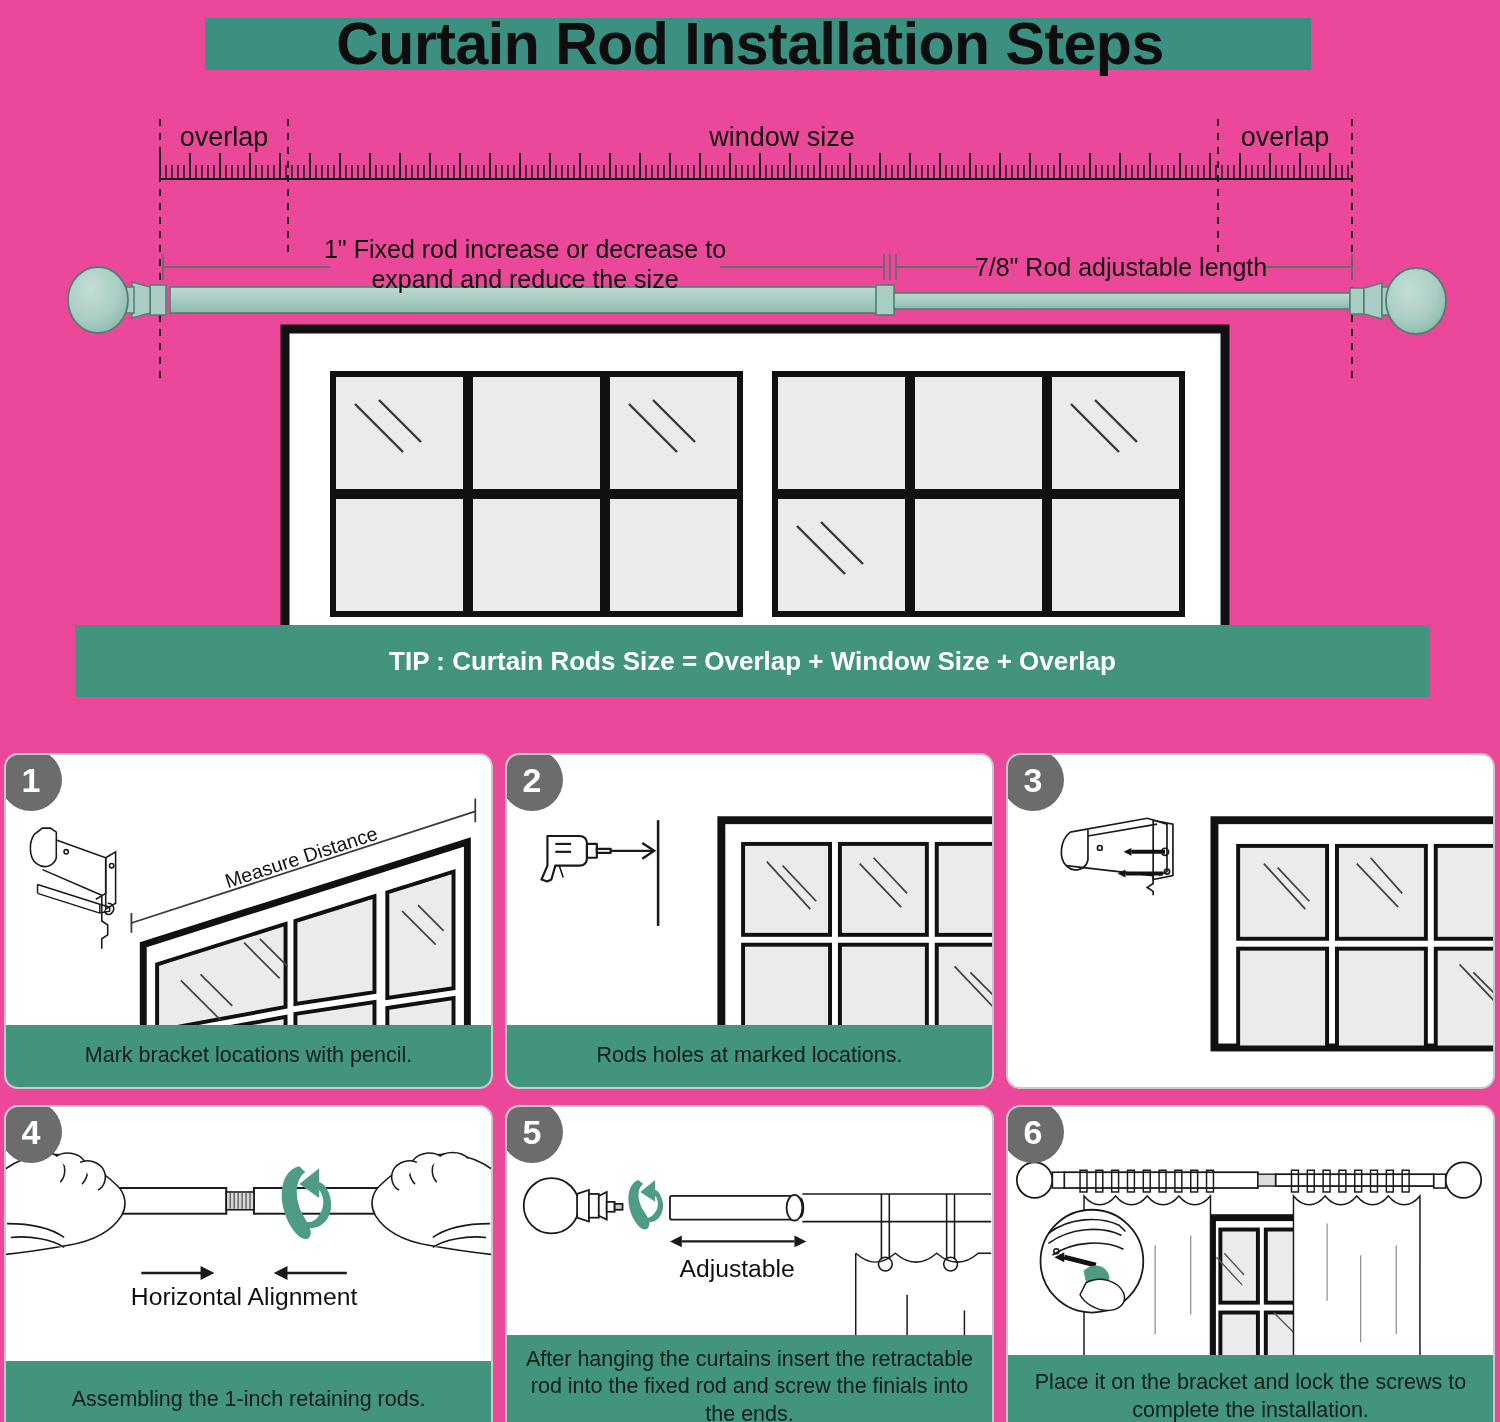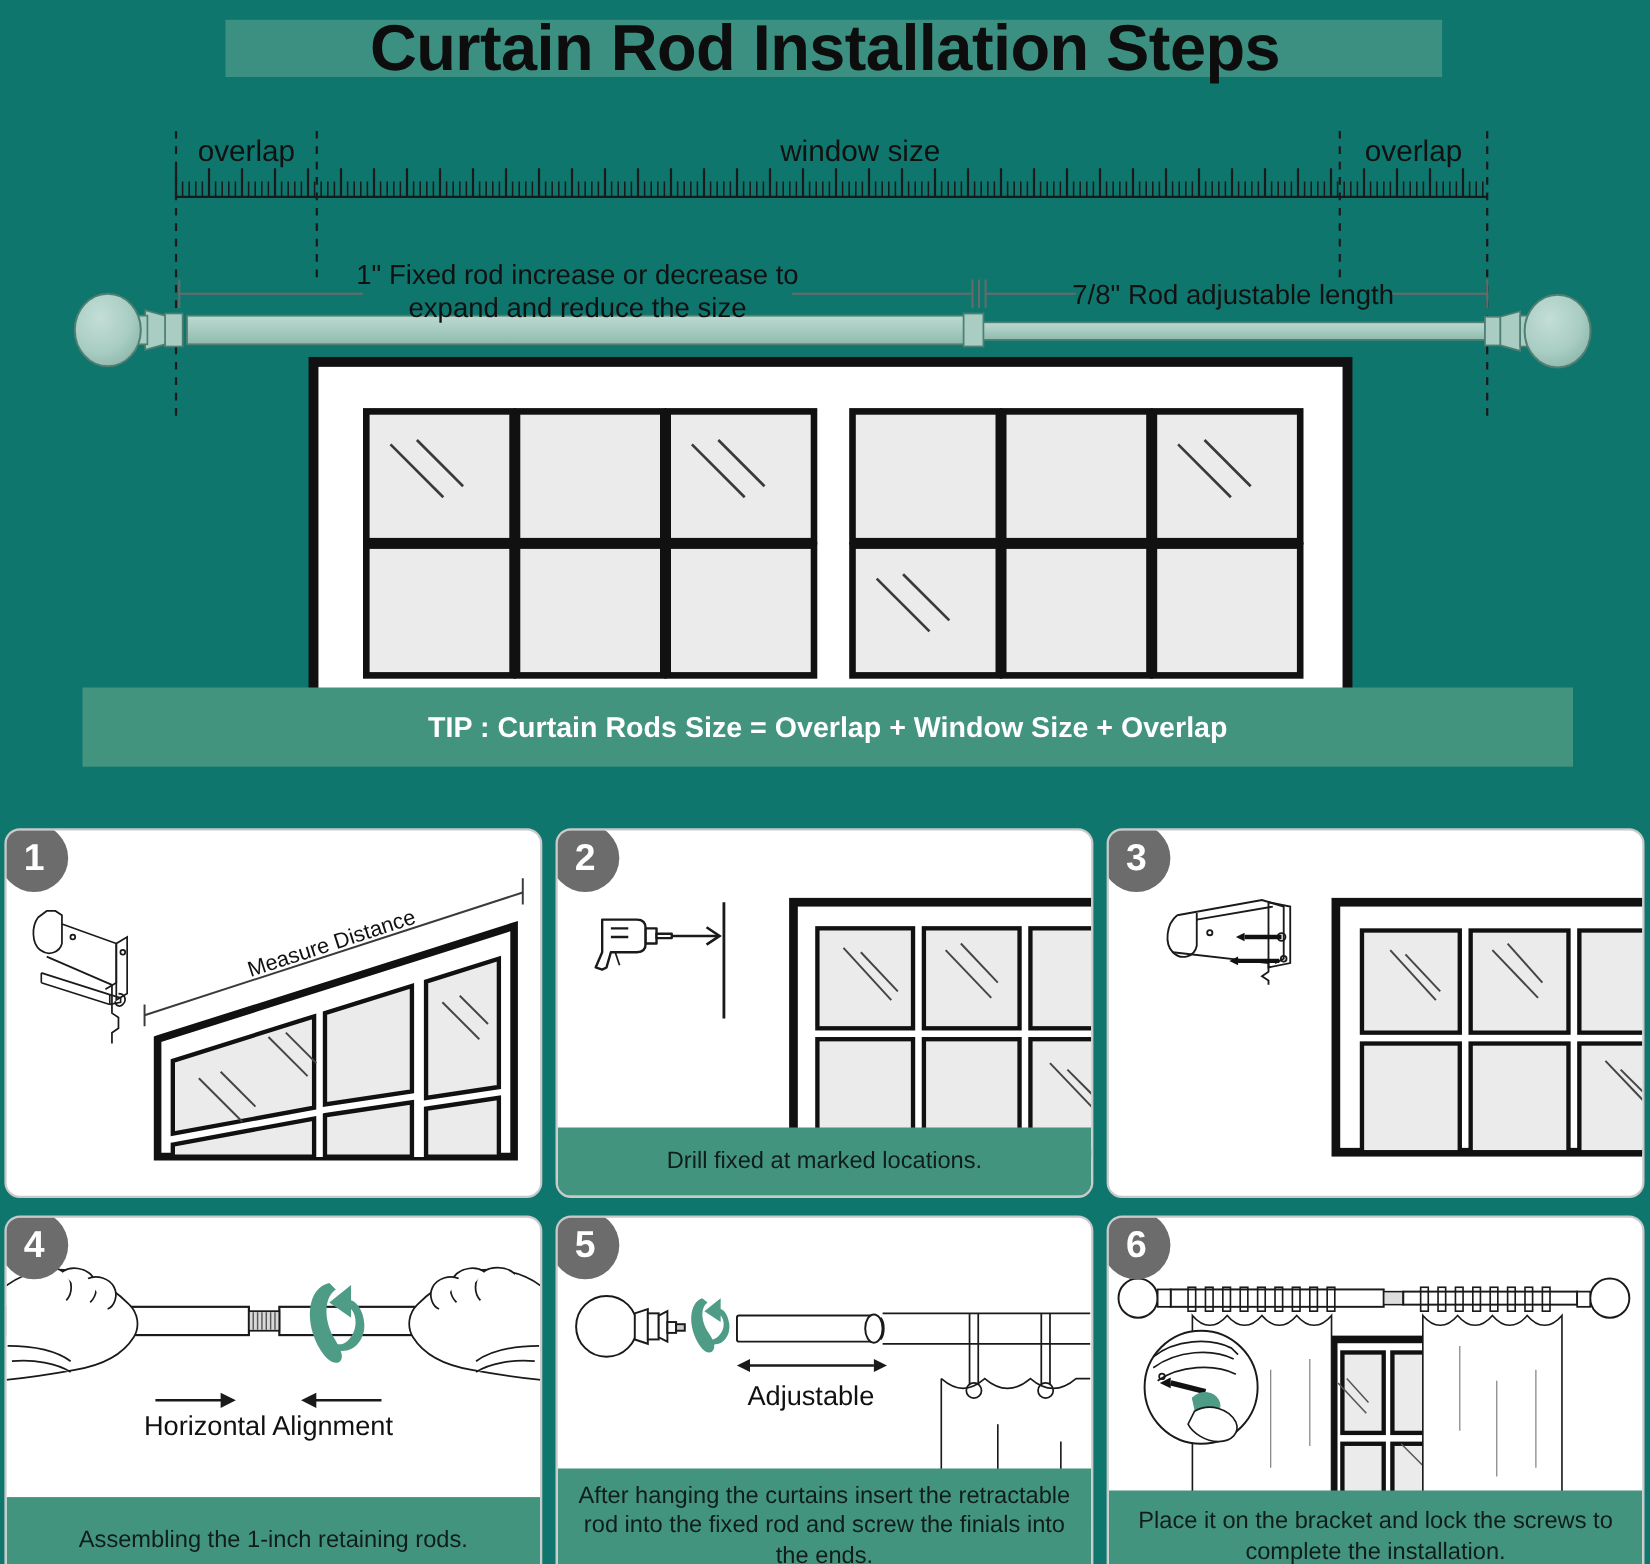--- a/index.html
+++ b/index.html
@@ -2,21 +2,21 @@
 <html><head>
 <meta charset="utf-8">
 <style>
   * { box-sizing: border-box; margin: 0; padding: 0; }
   html, body {
     width: 1500px; height: 1422px;
     background: #ffffff;
     font-family: "Liberation Sans", sans-serif;
     overflow: hidden;
   }
-  .page { position: relative; width: 1500px; height: 1422px; background:#0f766e; }
+  .page { position: relative; width: 1500px; height: 1422px; background:#ec4899; }
 
   
   .title-wrap {
     position: absolute; left: 0; top: 0; width: 1500px; height: 88px;
   }
   .title-band {
     position: absolute; left: 205px; top: 18px; width: 1106px; height: 52px;
     background: #3c9082;
   }
   .title-text {
@@ -428,20 +428,21 @@
               <line x1="196" y1="222" x2="228" y2="254"></line>
               <line x1="240" y1="190" x2="276" y2="226"></line>
               <line x1="256" y1="186" x2="284" y2="214"></line>
               <line x1="400" y1="158" x2="434" y2="192"></line>
               <line x1="416" y1="152" x2="442" y2="178"></line>
             </g>
           </g>
         </svg>
       </div>
       <div class="badge">1</div>
+      <div class="caption cap-1">Mark bracket locations with pencil.</div>
     </div>
 
     <div class="step p2">
       <div class="step-art">
         <svg viewBox="0 0 489 336" xmlns="http://www.w3.org/2000/svg">
 
           <g stroke="#1a1a1a" stroke-width="2.2" fill="#fff" stroke-linejoin="round">
             <path d="M40 82 L72 82 Q80 82 80 90 L80 104 Q80 112 72 112 L48 112 L44 126 L40 128 L34 126 L40 112 L40 82 Z"></path>
             <path d="M80 90 L90 90 L90 104 L80 104 Z"></path>
             <path d="M90 95 L104 95 L104 99 L90 99 Z"></path>
@@ -472,21 +473,21 @@
               <line x1="278" y1="112" x2="312" y2="148"></line>
               <line x1="356" y1="110" x2="398" y2="154"></line>
               <line x1="370" y1="104" x2="404" y2="140"></line>
               <line x1="452" y1="214" x2="494" y2="258"></line>
               <line x1="468" y1="220" x2="500" y2="252"></line>
             </g>
           </g>
         </svg>
       </div>
       <div class="badge">2</div>
-      <div class="caption cap-2">Drill fixed at marked locations.</div>
+      <div class="caption cap-2">Rods holes at marked locations.</div>
     </div>
 
     <div class="step p3">
       <div class="step-art">
         <svg viewBox="0 0 489 336" xmlns="http://www.w3.org/2000/svg">
 
           <g stroke="#1a1a1a" stroke-width="1.7" fill="none">
             <path d="M62 78 L140 64 L160 70 L160 118 L152 122"></path>
             <path d="M62 78 C52 86 50 104 58 112 C66 120 78 116 80 106 L80 76"></path>
             <path d="M80 82 L150 70"></path>

